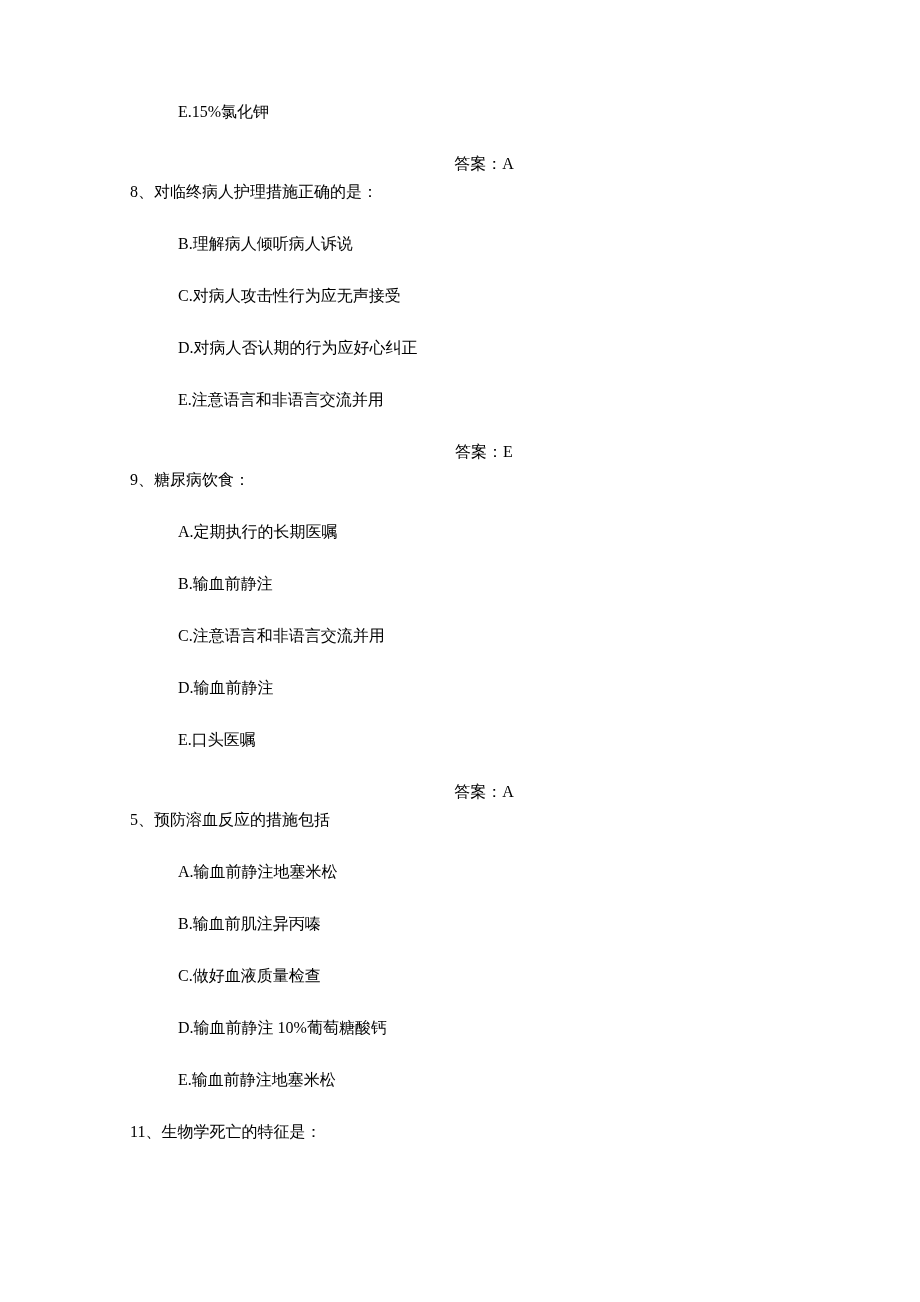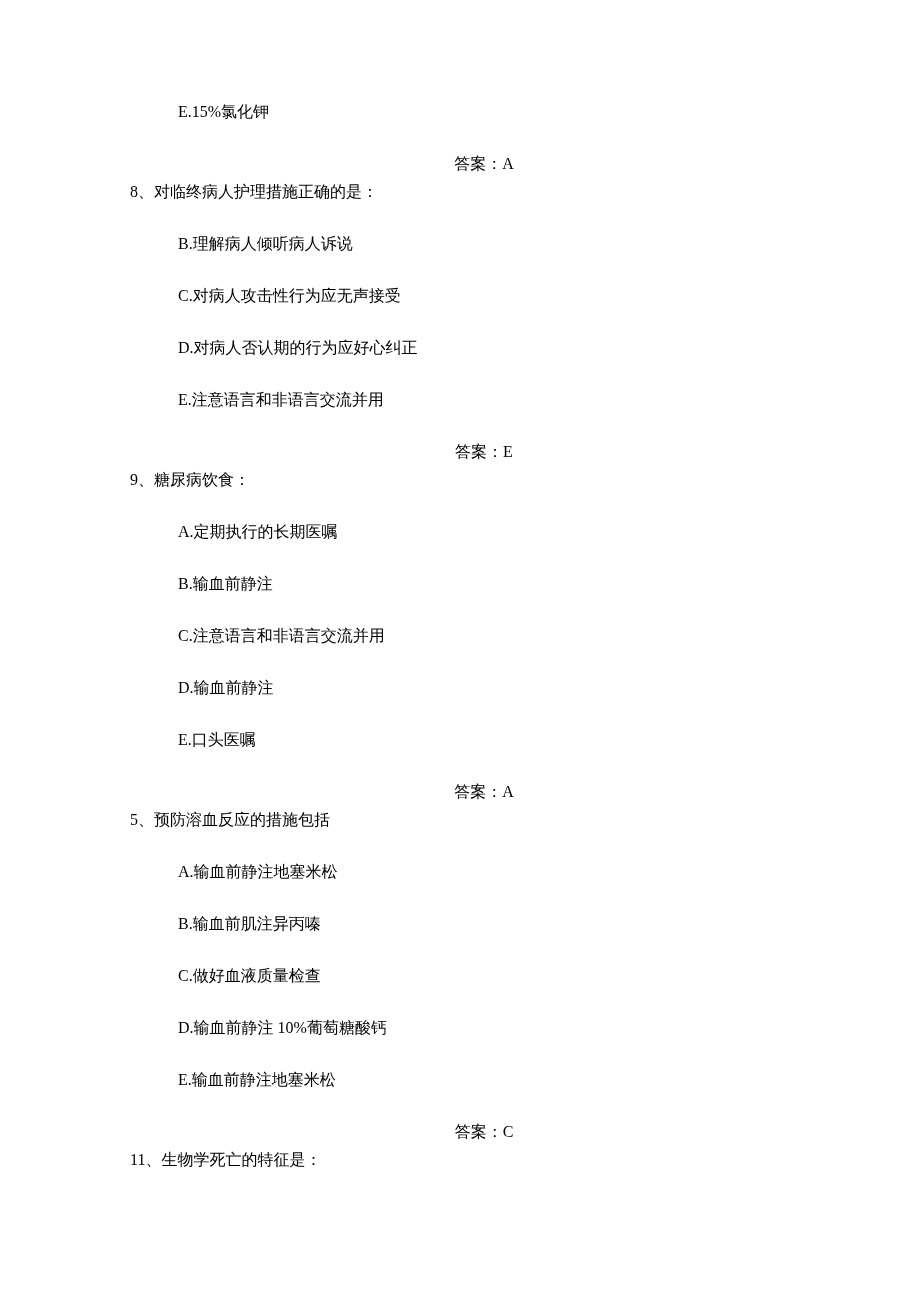--- a/index.html
+++ b/index.html
@@ -75,21 +75,20 @@
 
   <div class="block">
     <div class="question">
       <span class="qnum">5、</span><span class="qtext">预防溶血反应的措施包括</span>
     </div>
     <div class="option"><span>A.</span><span>输血前静注地塞米松</span></div>
     <div class="option"><span>B.</span><span>输血前肌注异丙嗪</span></div>
     <div class="option"><span>C.</span><span>做好血液质量检查</span></div>
     <div class="option"><span>D.</span><span>输血前静注 10%葡萄糖酸钙</span></div>
     <div class="option"><span>E.</span><span>输血前静注地塞米松</span></div>
-    <div class="answer"><span>答案：</span><span>C</span></div>
   </div>
 
   <div class="block">
     <div class="question">
       <span class="qnum">11、</span><span class="qtext">生物学死亡的特征是：</span>
     </div>
   </div>
 
 </div>
 

